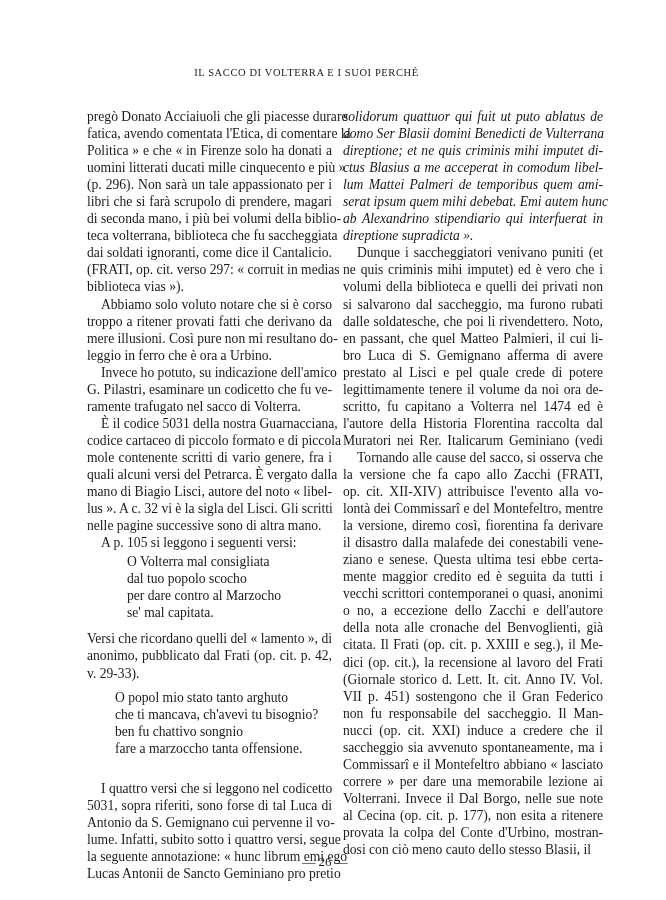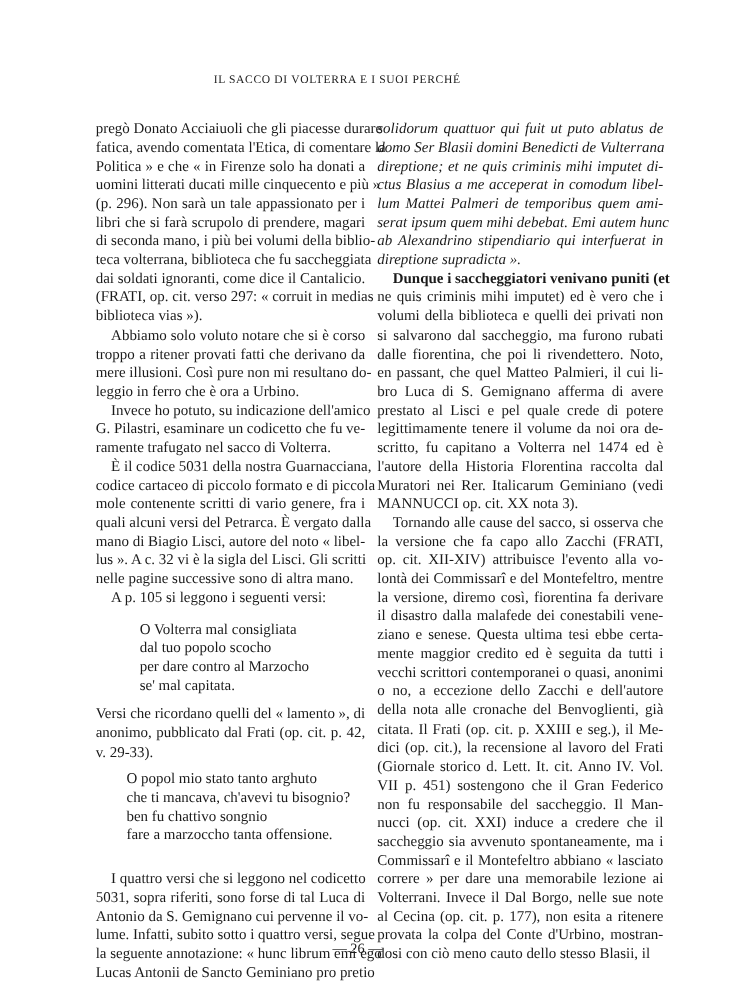--- a/index.html
+++ b/index.html
@@ -13,21 +13,21 @@
   }
   .col {
     position: absolute; top: 108px; font-size: 13.6px; line-height: 17.05px;
     text-align: justify; hyphens: none;
   }
   .col.left { left: 87px; width: 245px; }
   .col.right { left: 343px; width: 260px; }
   .col p { margin: 0; }
   .line { display: block; text-align: justify; text-align-last: justify; white-space: nowrap; }
   .line.last { text-align-last: left; }
-  .verse { margin: 12px 0 9px 40px; }
+  .verse { margin: 2px 0 9px 40px; }
   .verse .vl { display: block; white-space: nowrap; }
   .verse2 { margin: 7px 0 23px 28px; }
   .verse2 .vl { display: block; white-space: nowrap; }
   .pageno {
     position: absolute; top: 854px; left: 0; width: 650px; text-align: center; font-size: 13px;
   }
 </style>
 </head>
 <body>
 
@@ -102,33 +102,32 @@
       <span class="line">solidorum quattuor qui fuit ut puto ablatus de</span>
       <span class="line">domo Ser Blasii domini Benedicti de Vulterrana</span>
       <span class="line">direptione; et ne quis criminis mihi imputet di-</span>
       <span class="line">ctus Blasius a me acceperat in comodum libel-</span>
       <span class="line">lum Mattei Palmeri de temporibus quem ami-</span>
       <span class="line">serat ipsum quem mihi debebat. Emi autem hunc</span>
       <span class="line">ab Alexandrino stipendiario qui interfuerat in</span>
       <span class="line last">direptione supradicta ».</span>
     </p>
   <p id="rp1">
-      <span class="line" style="padding-left: 14px; font-weight: bold;">Dunque i saccheggiatori venivano puniti (et</span>
+      <span class="line" style="padding-left: 14px;">Dunque i saccheggiatori venivano puniti (et</span>
       <span class="line">ne quis criminis mihi imputet) ed è vero che i</span>
       <span class="line">volumi della biblioteca e quelli dei privati non</span>
       <span class="line">si salvarono dal saccheggio, ma furono rubati</span>
-      <span class="line">dalle fiorentina, che poi li rivendettero. Noto,</span>
+      <span class="line">dalle soldatesche, che poi li rivendettero. Noto,</span>
       <span class="line">en passant, che quel Matteo Palmieri, il cui li-</span>
       <span class="line">bro Luca di S. Gemignano afferma di avere</span>
       <span class="line">prestato al Lisci e pel quale crede di potere</span>
       <span class="line">legittimamente tenere il volume da noi ora de-</span>
       <span class="line">scritto, fu capitano a Volterra nel 1474 ed è</span>
       <span class="line">l'autore della Historia Florentina raccolta dal</span>
       <span class="line">Muratori nei Rer. Italicarum Geminiano (vedi</span>
-      <span class="line last">MANNUCCI op. cit. XX nota 3).</span>
     </p>
   <p id="rp2">
       <span class="line" style="padding-left: 14px;">Tornando alle cause del sacco, si osserva che</span>
       <span class="line">la versione che fa capo allo Zacchi (FRATI,</span>
       <span class="line">op. cit. XII-XIV) attribuisce l'evento alla vo-</span>
       <span class="line">lontà dei Commissarî e del Montefeltro, mentre</span>
       <span class="line">la versione, diremo così, fiorentina fa derivare</span>
       <span class="line">il disastro dalla malafede dei conestabili vene-</span>
       <span class="line">ziano e senese. Questa ultima tesi ebbe certa-</span>
       <span class="line">mente maggior credito ed è seguita da tutti i</span>

